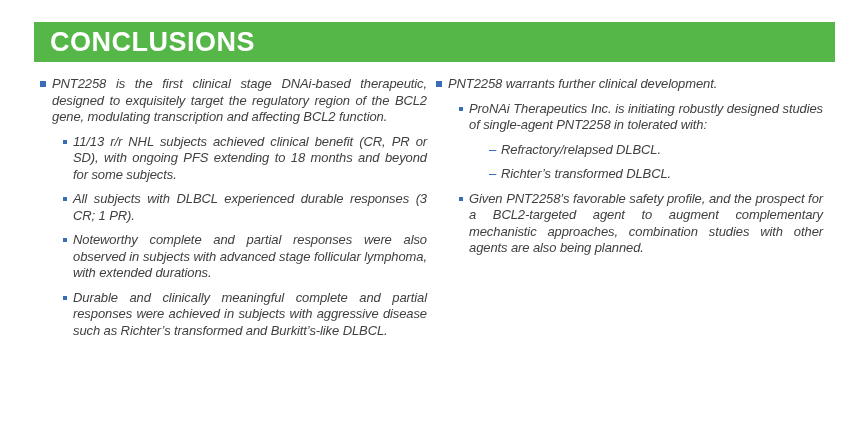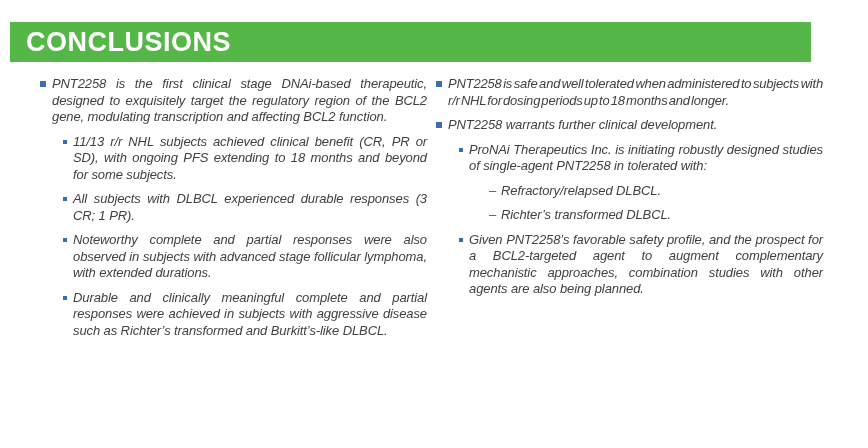--- a/index.html
+++ b/index.html
@@ -6,21 +6,21 @@
   body{
     width:868px;height:448px;background:#ffffff;
     font-family:"Liberation Sans","DejaVu Sans",sans-serif;
     color:#404040;
     -webkit-font-smoothing:antialiased;
   }
   .page{position:relative;width:868px;height:448px;overflow:hidden;background:#ffffff;}
 
   
   .title-bar{
-    position:absolute;left:10px;top:22px;width:801px;height:40px;
+    position:absolute;left:34px;top:22px;width:801px;height:40px;
     background:#55b747;display:flex;align-items:center;
   }
   .title-bar .title{
     color:#ffffff;font-weight:bold;font-size:27px;line-height:1;
     padding-left:16px;letter-spacing:0.5px;
   }
 
   
   .content{
     position:absolute;left:40px;top:76px;width:783px;
@@ -82,24 +82,20 @@
       </div>
       <div class="li l2">
         <span class="marker"></span>
         <p class="txt">Durable and clinically meaningful complete and partial responses were achieved in subjects with aggressive disease such as Richter’s transformed and Burkitt’s-like DLBCL.</p>
       </div>
     </div>
 
     <div class="col">
       <div class="li l1">
         <span class="marker"></span>
-        <p class="txt tight">PNT2258 is safe and well tolerated when administered to subjects with r/r NHL for dosing periods up to 18 months and longer.</p>
-      </div>
-      <div class="li l1">
-        <span class="marker"></span>
         <p class="txt">PNT2258 warrants further clinical development.</p>
       </div>
       <div class="li l2">
         <span class="marker"></span>
         <p class="txt">ProNAi Therapeutics Inc. is initiating robustly designed studies of single-agent PNT2258 in tolerated with:</p>
       </div>
       <div class="li l3">
         <span class="marker">–</span>
         <p class="txt">Refractory/relapsed DLBCL.</p>
       </div>

